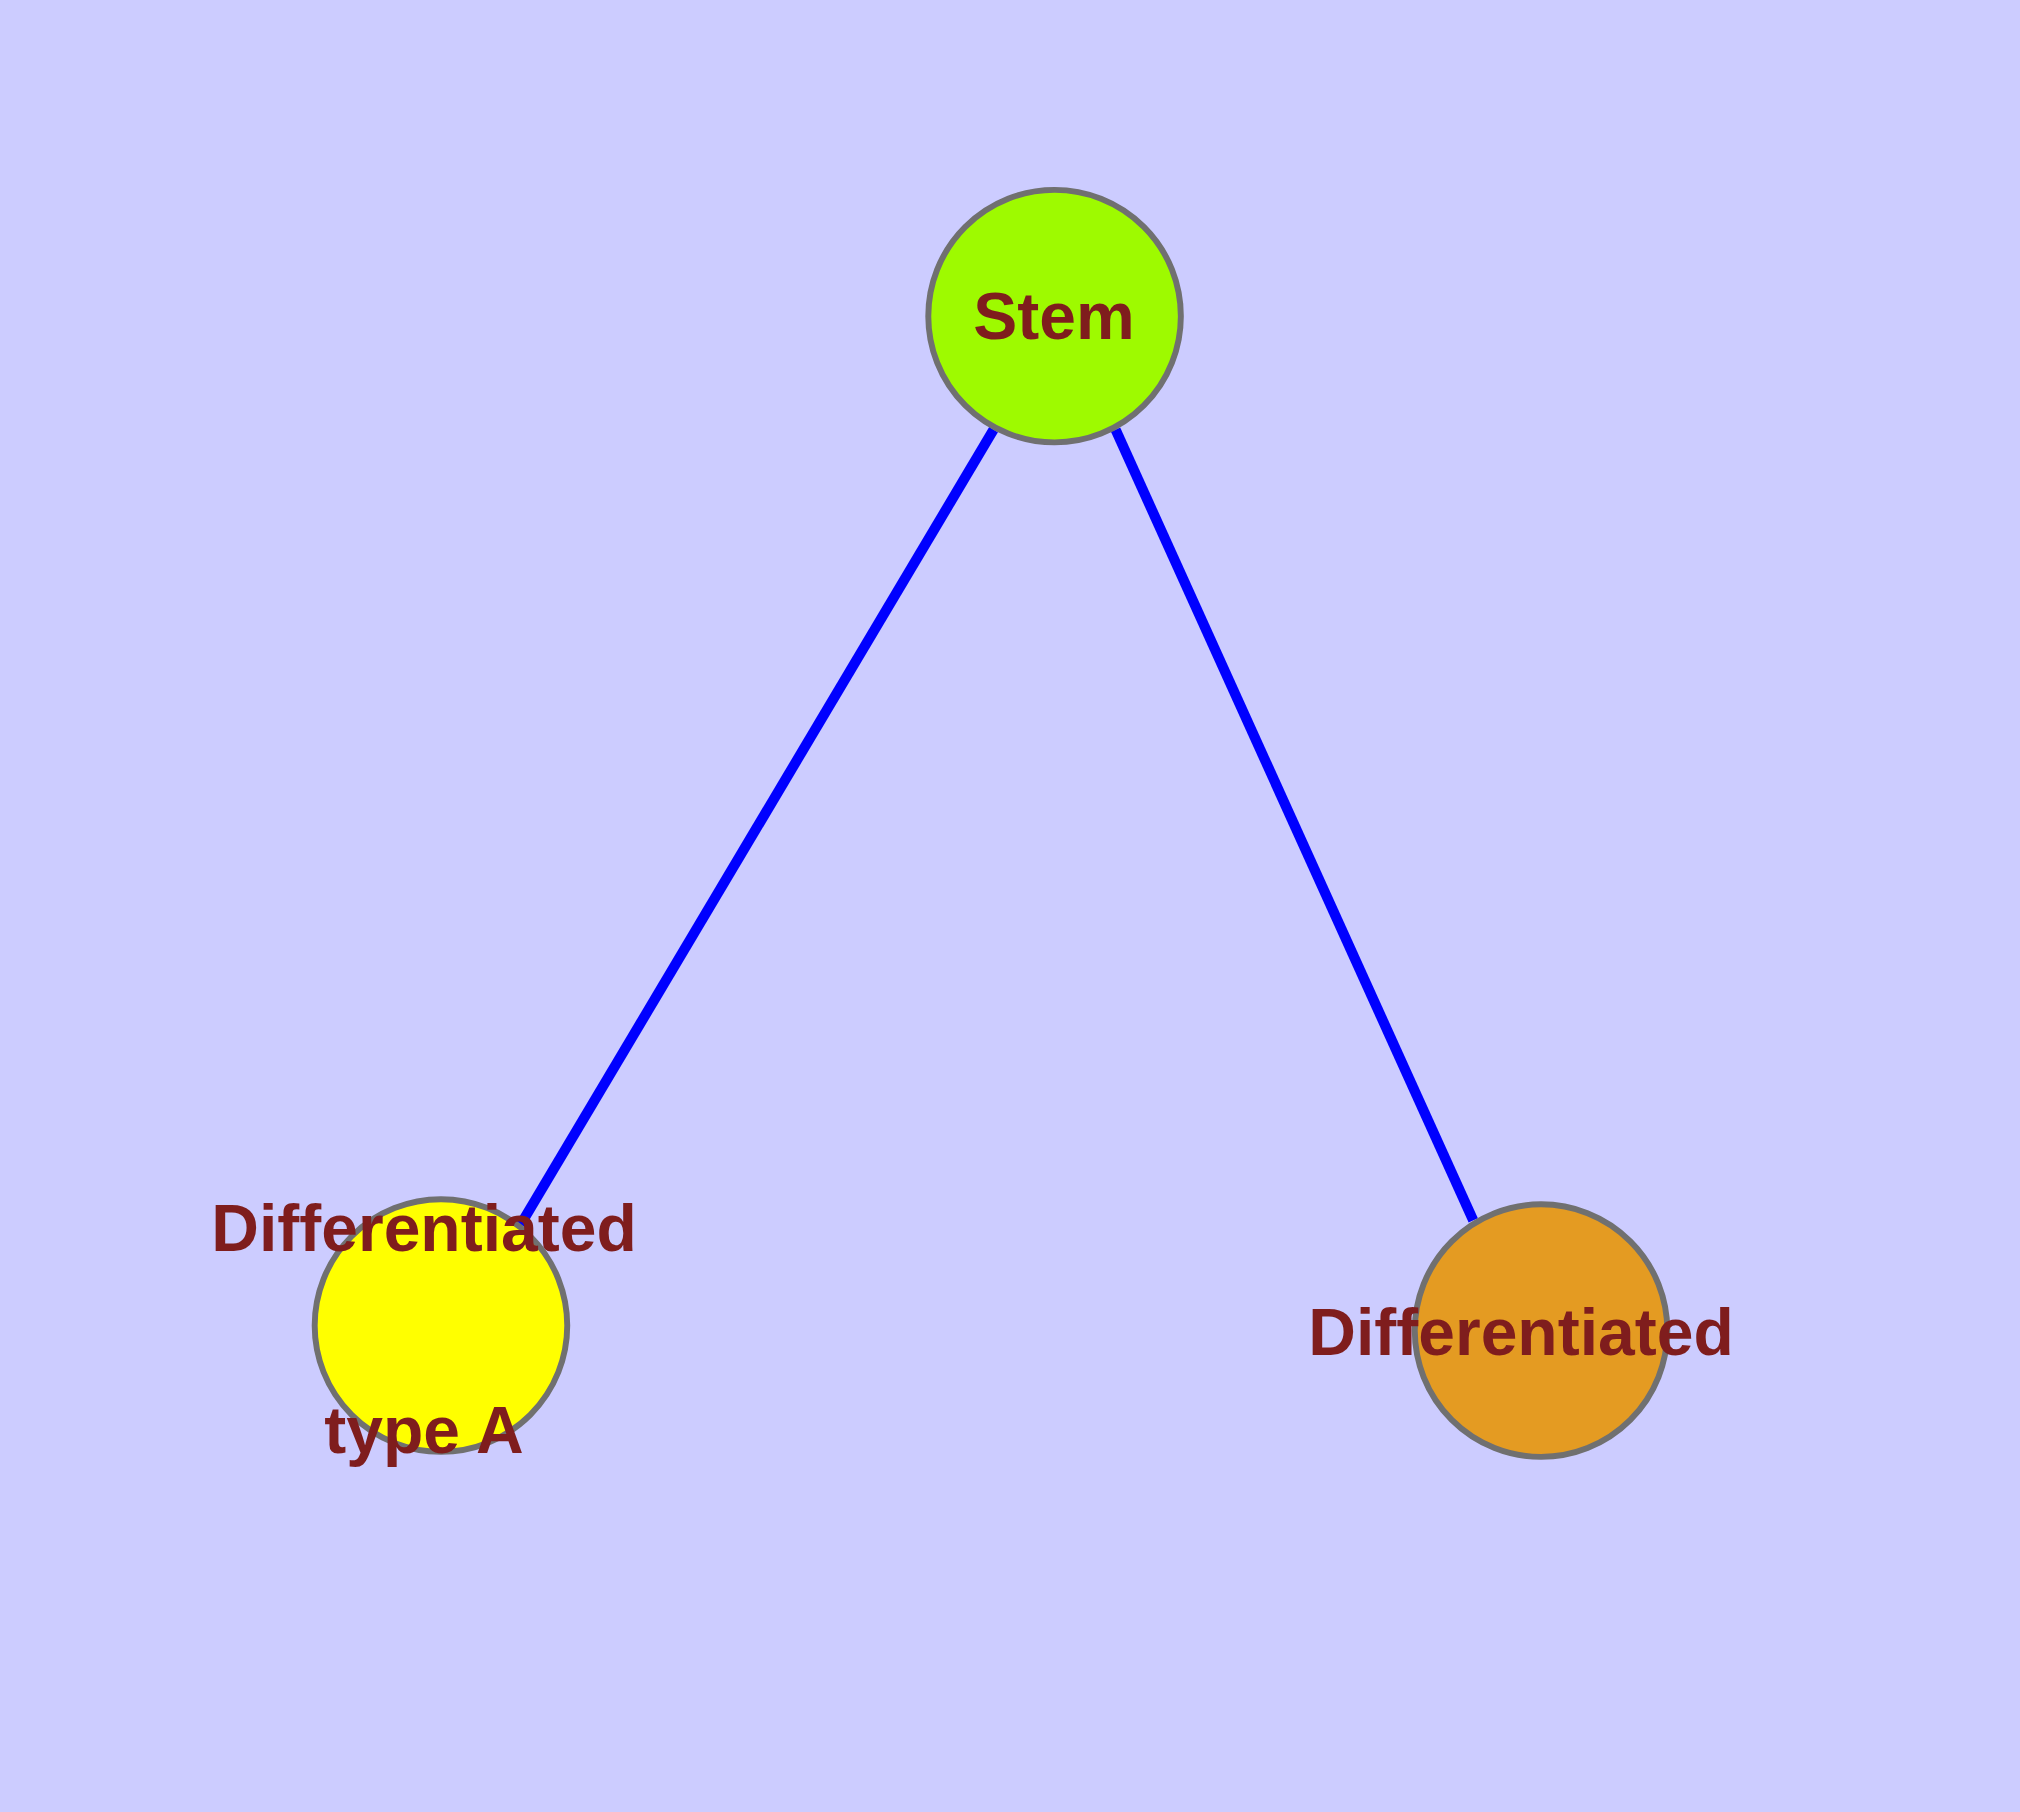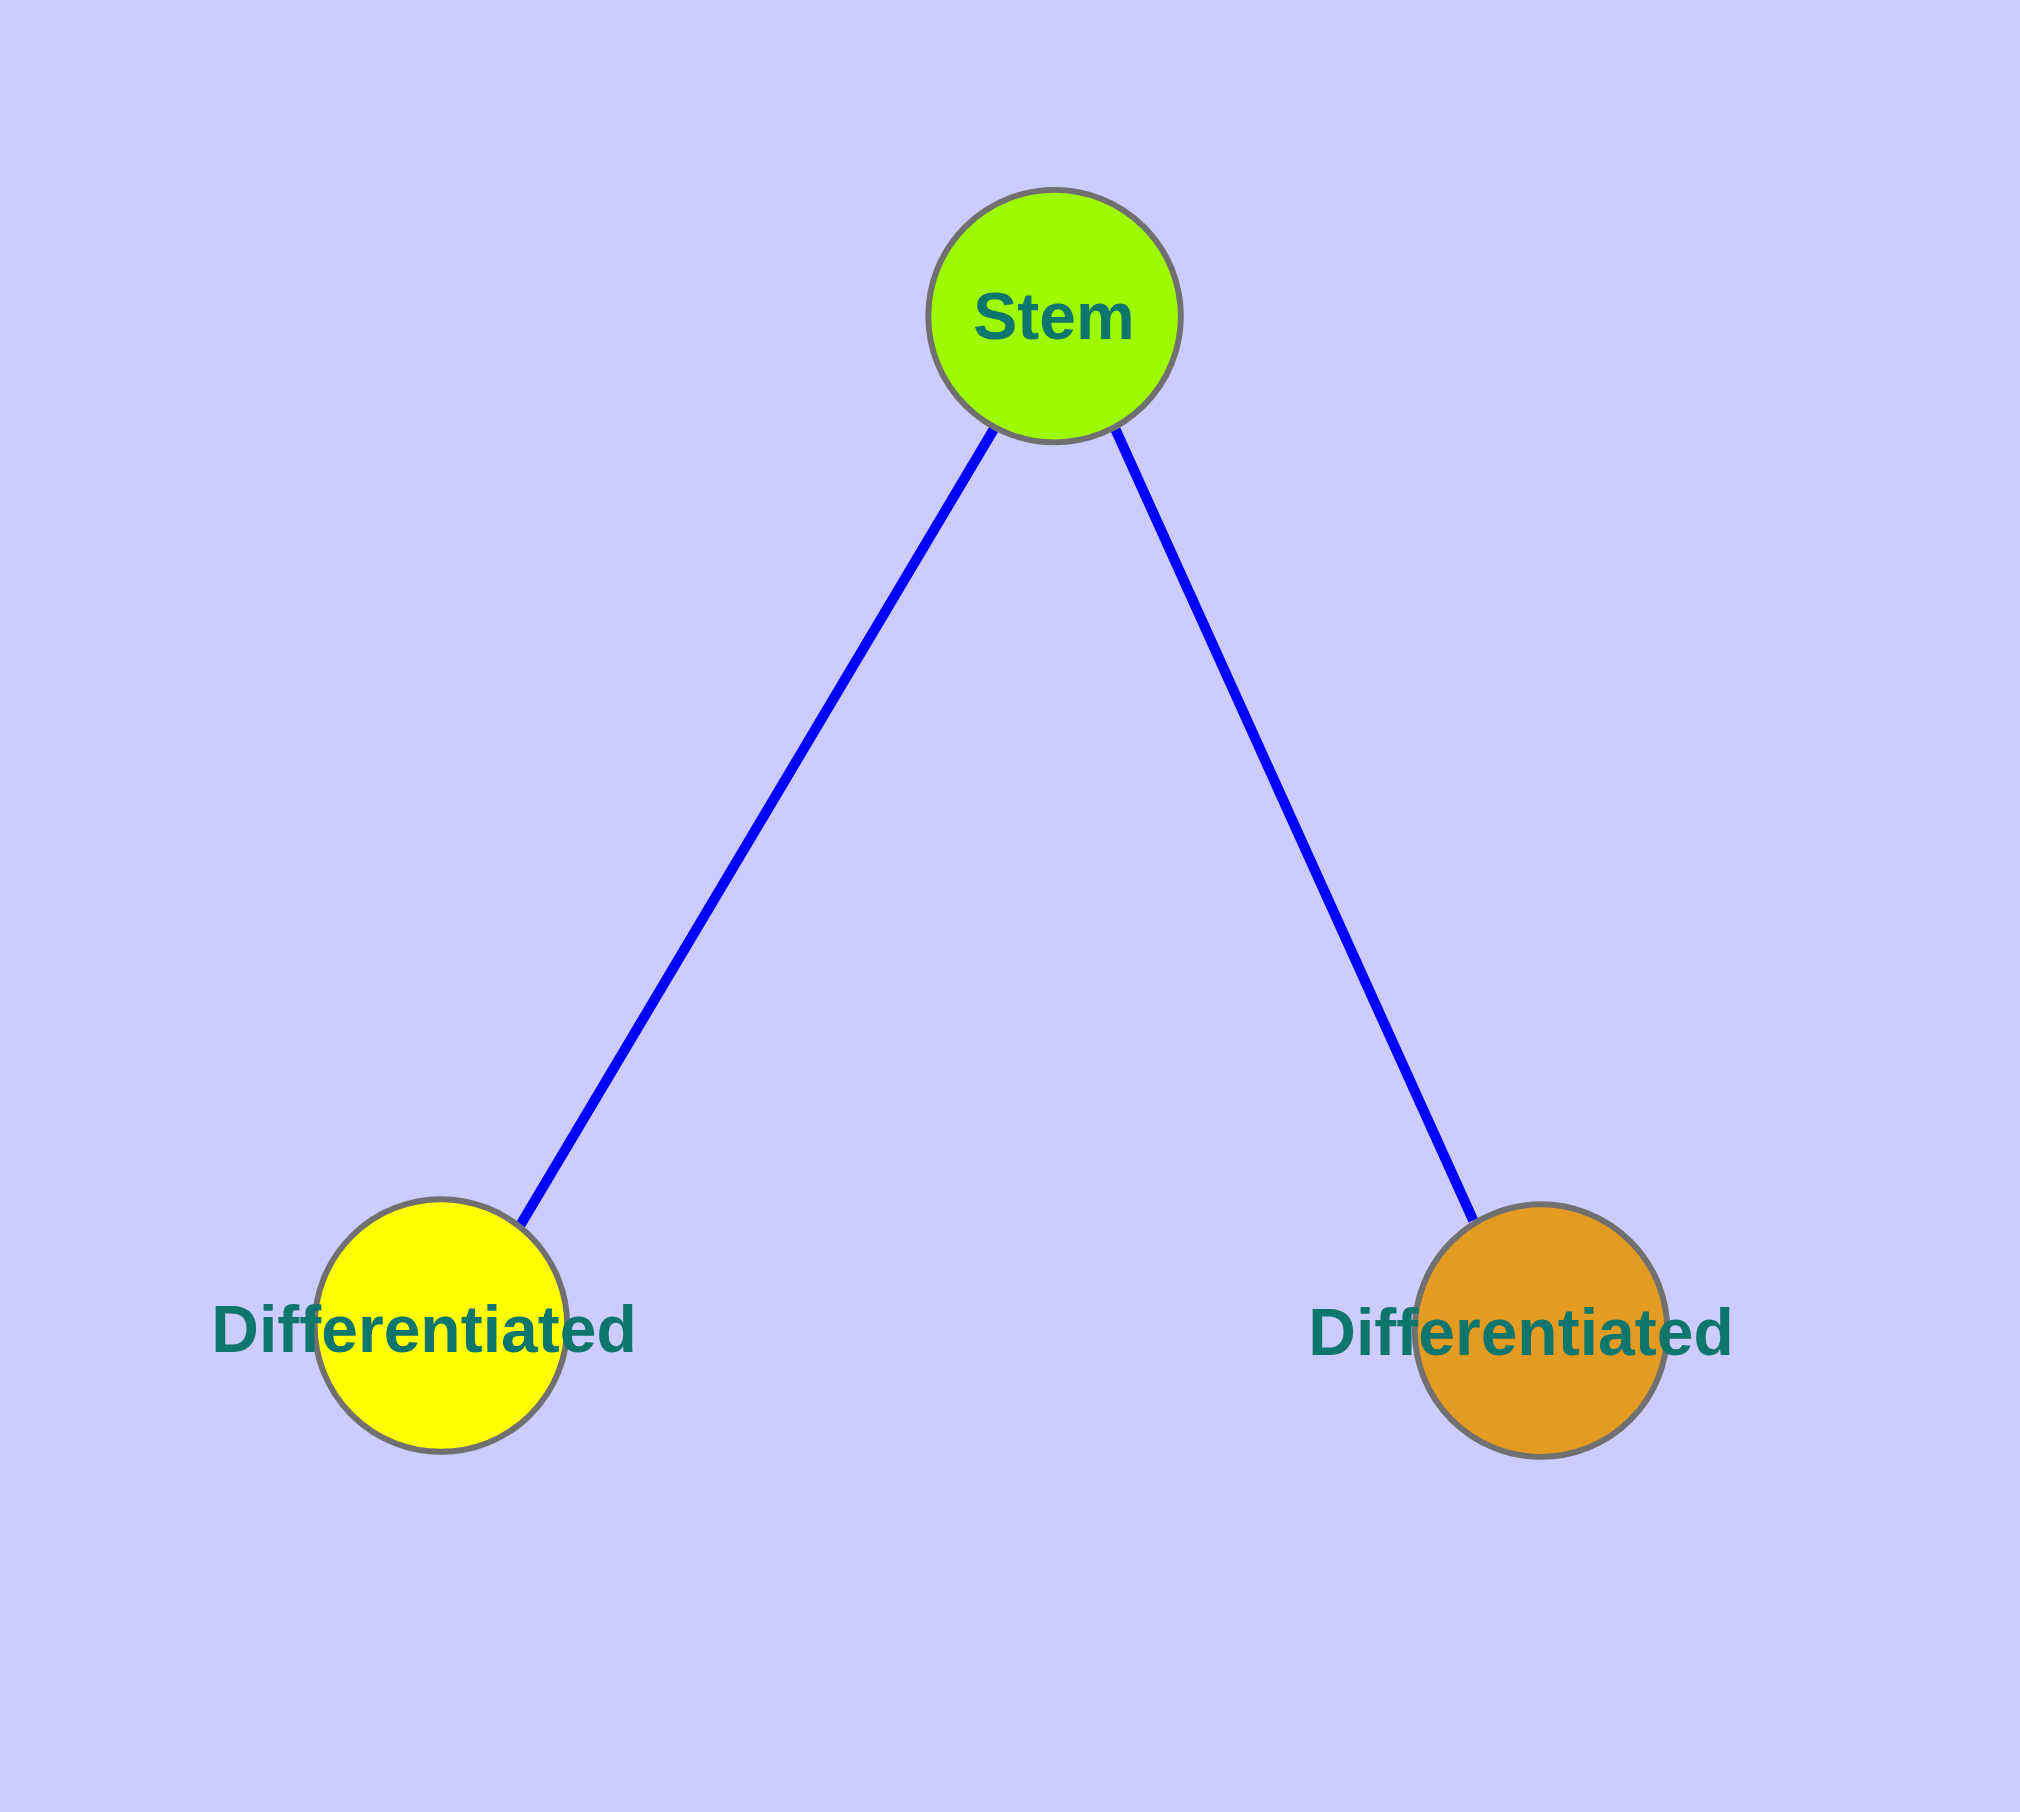--- a/index.html
+++ b/index.html
@@ -19,21 +19,21 @@
   #graph-svg {
     position: absolute;
     left: 0;
     top: 0;
     width: 2021px;
     height: 1812px;
   }
   .node-label {
     position: absolute;
     text-align: center;
-    color: #0f766e;
+    color: #7f1d1d;
     font-weight: bold;
     line-height: 1.02;
     white-space: pre;
     pointer-events: none;
     font-family: "Liberation Sans", "DejaVu Sans", sans-serif;
   }
   .label-stem {
     font-size: 66px;
     left: 1054px;
     top: 316px;
@@ -71,20 +71,21 @@
       <circle cx="1818" cy="1570" r="149" fill="#e49b22" stroke="#707070" stroke-width="7"></circle>
     </g>
   </svg>
 
   <div class="node-label label-stem">
     <span class="label-line">Stem</span>
   </div>
 
   <div class="node-label label-a">
     <span class="label-line">Differentiated</span>
+    <span class="label-line">type A</span>
   </div>
 
   <div class="node-label label-b">
     <span class="label-line">Differentiated</span>
   </div>
 
 </div>
 
 
 </body></html>

